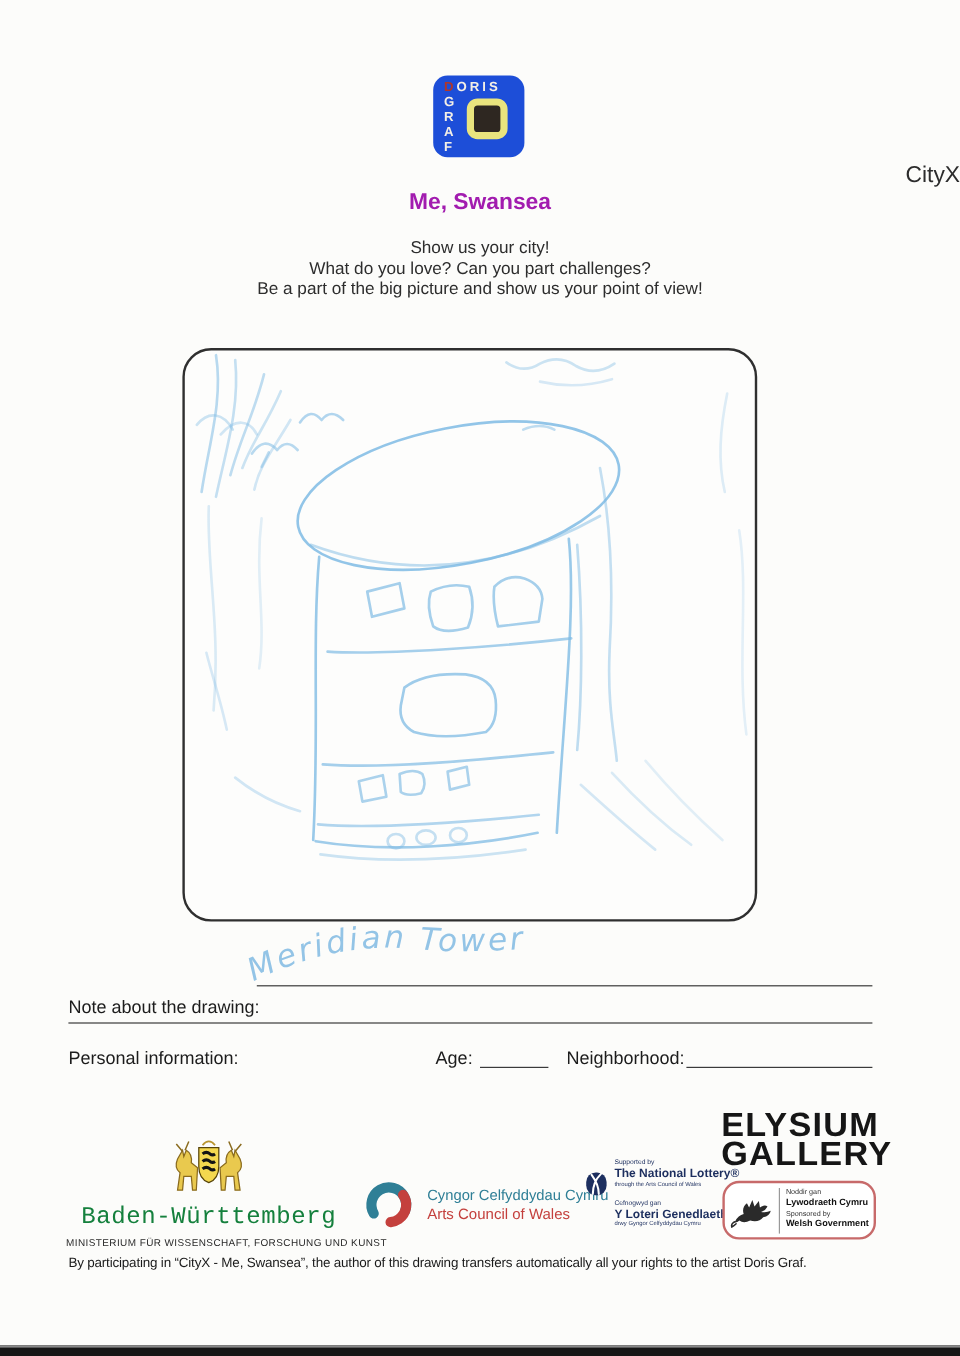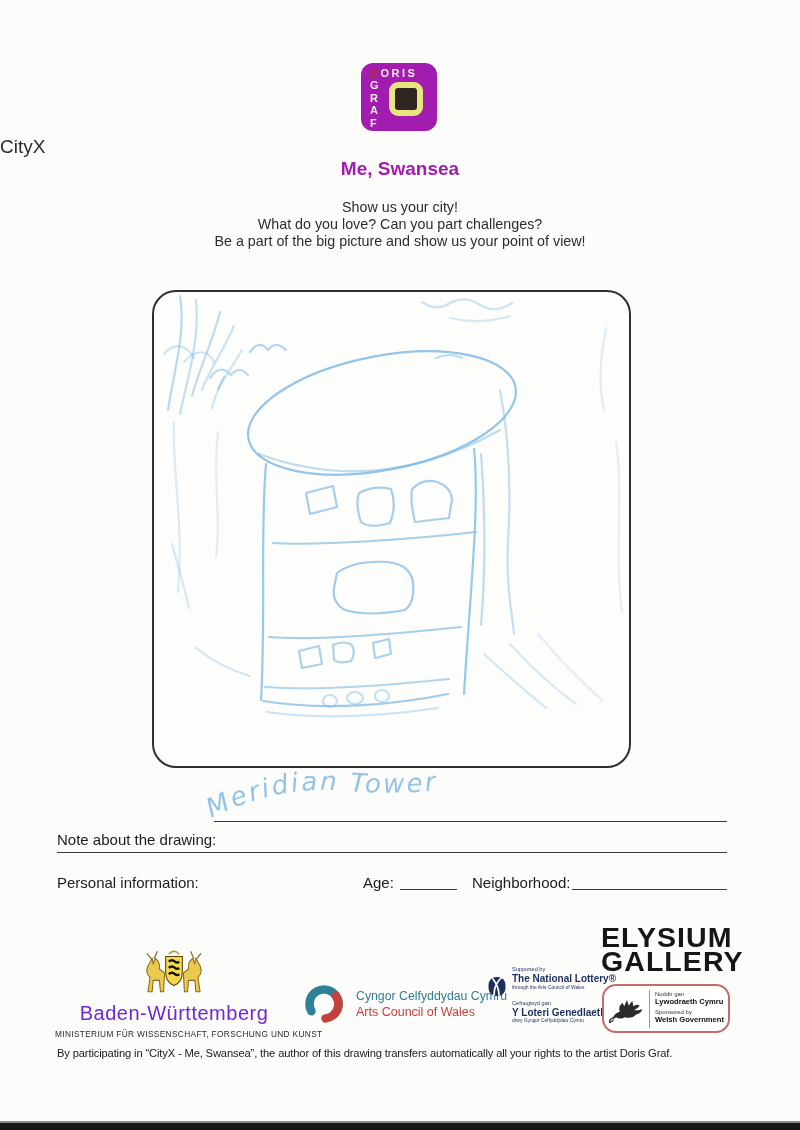--- a/index.html
+++ b/index.html
@@ -4,29 +4,29 @@
 <style>
   * { margin:0; padding:0; box-sizing:border-box; }
   html,body { background:#e8e8e8; }
   .scan-page{
     position:relative; width:800px; height:1130px; margin:0 auto;
     background:#fcfcfa; overflow:hidden;
     font-family:"Liberation Sans", sans-serif; color:#222;
   }
   
   .dg-logo{ position:absolute; left:361px; top:63px; width:76px; height:68px;
-    background:#a21caf; border-radius:12px; }
+    background:#1d4ed8; border-radius:12px; }
   .dg-doris{ position:absolute; left:9px; top:4px; font-size:11px; font-weight:bold;
     letter-spacing:2.5px; color:#f3efe6; }
   .dg-doris::first-letter{ color:#b0372a; }
   .dg-graf{ position:absolute; left:9px; top:16px; display:flex; flex-direction:column; }
   .dg-graf span{ font-size:11px; font-weight:bold; color:#f3efe6; line-height:12.5px; }
   .dg-ring{ position:absolute; left:28px; top:19px; width:34px; height:34px;
     border:6px solid #e9e47e; border-radius:9px; background:#2e2721; }
-  .proj-name{ position:absolute; left:0; top:136px; width:800px; text-align:left;
+  .proj-name{ position:absolute; left:0; top:136px; width:800px; text-align:right;
     font-size:19px; color:#2c2c2c; }
   .camp-title{ position:absolute; left:0; top:158px; width:800px; text-align:center;
     font-size:19px; font-weight:bold; color:#a21caf; }
   .taglines{ position:absolute; left:0; top:199px; width:800px; text-align:center;
     font-size:14.3px; line-height:16.8px; color:#2d2d2d; }
   
   .canvas-box{ position:absolute; left:152px; top:290px; width:479px; height:478px;
     border:2.5px solid #2f2f2f; border-radius:24px; background:#fdfdfc; overflow:hidden; }
   .canvas-box svg{ position:absolute; inset:0; }
   
@@ -38,21 +38,21 @@
     border-bottom:1.6px solid #3a3a3a; }
   .pi-label{ position:absolute; left:57px; top:874px; font-size:15px; color:#1c1c1c; }
   .age-label{ position:absolute; left:363px; top:874px; font-size:15px; color:#1c1c1c; }
   .age-line{ position:absolute; left:400px; top:875px; width:57px; height:15px;
     border-bottom:1.5px solid #3a3a3a; }
   .nb-label{ position:absolute; left:472px; top:874px; font-size:15px; color:#1c1c1c; }
   .nb-line{ position:absolute; left:572px; top:875px; width:155px; height:15px;
     border-bottom:1.5px solid #3a3a3a; }
   
   .bw-block{ position:absolute; left:55px; top:946px; width:238px; text-align:center; }
-  .bw-name{ font-family:Liberation Sans, sans-serif; font-size:20px; color:#6d28d9;
+  .bw-name{ font-family:Liberation Mono, monospace; font-size:20px; color:#15803d;
     letter-spacing:.5px; margin-top:2px; }
   .bw-min{ font-size:8.3px; letter-spacing:.35px; color:#2a2a2a; margin-top:4px; white-space:nowrap; }
   .acw-block{ position:absolute; left:301px; top:981px; display:flex; align-items:center; gap:9px; }
   .acw-cy{ font-size:12.3px; color:#2f7f96; line-height:15px; white-space:nowrap; }
   .acw-en{ font-size:12.5px; color:#c4403d; line-height:16px; white-space:nowrap; }
   .lot-block{ position:absolute; left:487px; top:966px; width:122px; padding-left:25px; }
   .lot-icon{ position:absolute; left:0; top:7px; }
   .lot-tiny{ font-size:5.6px; color:#1d2f5f; line-height:7px; }
   .lot-name{ font-size:10px; font-weight:bold; color:#1d2f5f; line-height:11.5px; white-space:nowrap; }
   .lot-micro{ font-size:4.9px; color:#1d2f5f; line-height:6px; white-space:nowrap; }

